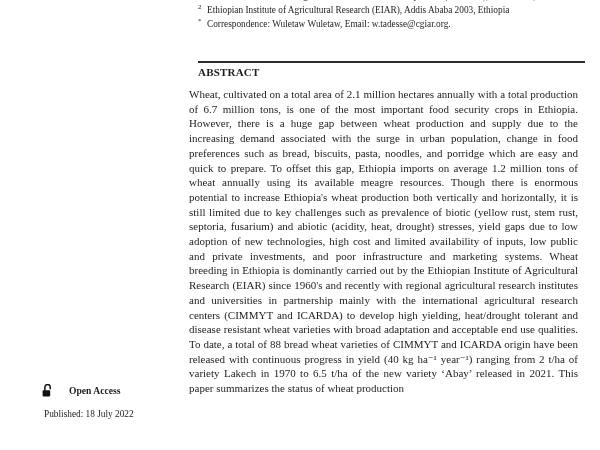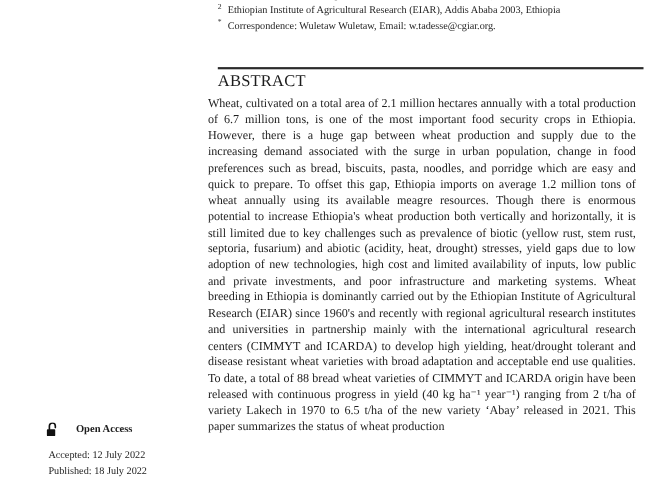--- a/index.html
+++ b/index.html
@@ -25,21 +25,21 @@
     font-size: 7px; vertical-align: super; line-height: 0;
   }
 
   
   .rule {
     position: absolute; left: 198px; top: 61px;
     width: 387px; height: 1.6px; background: #2b2b2b;
   }
   .abstract-heading {
     position: absolute; left: 198px; top: 66px;
-    font-size: 15px; font-weight: normal; letter-spacing: 0.2px;
+    font-size: 11px; font-weight: bold; letter-spacing: 0.2px;
   }
 
   
   .abstract-text {
     position: absolute; left: 189px; top: 87px; width: 389px;
     font-size: 11px; line-height: 14.7px;
     text-align: justify; text-justify: inter-word;
   }
 
   
@@ -81,17 +81,16 @@
     <span class="lock-icon">
       <svg viewBox="0 0 11 13" width="11" height="13" aria-hidden="true">
         <rect x="0.6" y="6.2" width="7.6" height="6.2" rx="0.8" fill="#111"></rect>
         <path d="M 2.9 6.2 L 2.9 3.2 A 2.7 2.7 0 0 1 8.3 3.2 L 8.3 4.7" fill="none" stroke="#111" stroke-width="1.5" stroke-linecap="round"></path>
       </svg>
     </span>
     <span>Open Access</span>
   </div>
 
   <div class="dates">
-    <div class="date-line">Accepted: 12 July 2022</div>
     <div class="date-line">Published: 18 July 2022</div>
   </div>
 
 </div>
 
 </body></html>

